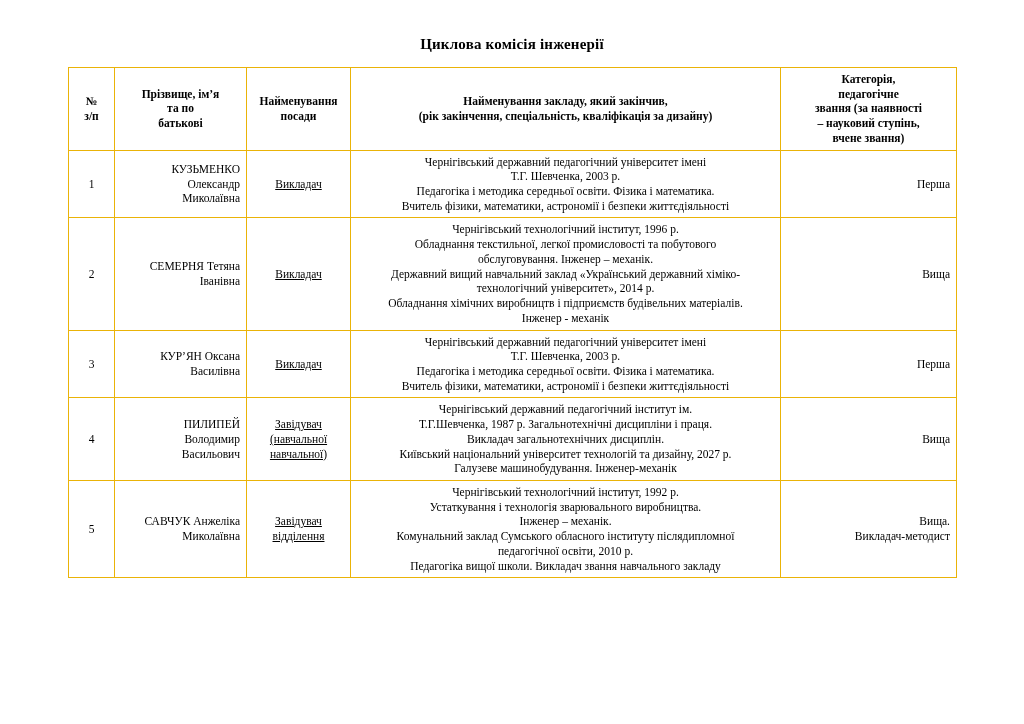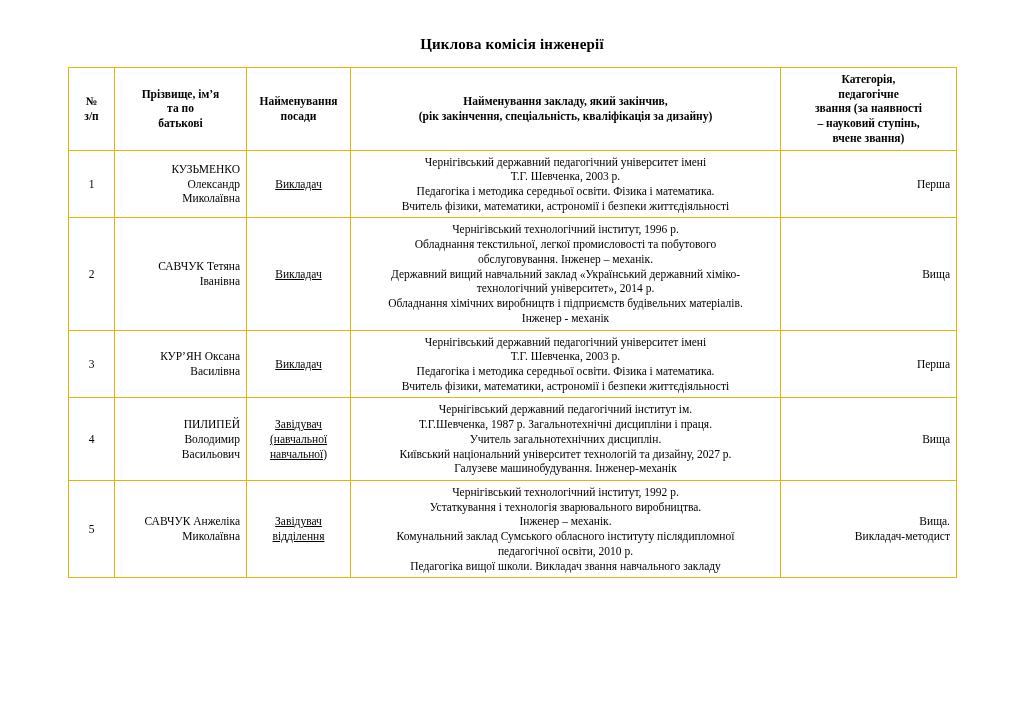--- a/index.html
+++ b/index.html
@@ -122,21 +122,21 @@
             <span class="line">Педагогіка і методика середньої освіти. Фізика і математика.</span>
             <span class="line">Вчитель фізики, математики, астрономії і безпеки життєдіяльності</span>
           </td>
           <td class="c-cat">
             <span class="line">Перша</span>
           </td>
         </tr>
         <tr>
           <td class="c-num">2</td>
           <td class="c-name">
-            <span class="line">САВЧУК Тетяна</span>
+            <span class="line">СЕМЕРНЯ Тетяна</span>
             <span class="line">Іванівна</span>
           </td>
           <td class="c-pos">
             <span class="line">Викладач</span>
           </td>
           <td class="c-edu">
             <span class="line">Чернігівський технологічний інститут, 1996 р.</span>
             <span class="line">Обладнання текстильної, легкої промисловості та побутового</span>
             <span class="line">обслуговування. Інженер – механік.</span>
             <span class="line">Державний вищий навчальний заклад «Український державний хіміко-</span>
@@ -175,21 +175,21 @@
             <span class="line">Васильович</span>
           </td>
           <td class="c-pos">
             <span class="line">Завідувач</span>
             <span class="line">(навчальної</span>
             <span class="line">навчальної)</span>
           </td>
           <td class="c-edu">
             <span class="line">Чернігівський державний педагогічний інститут            ім.</span>
             <span class="line">Т.Г.Шевченка, 1987 р. Загальнотехнічні дисципліни і праця.</span>
-            <span class="line">Учитель загальнотехнічних дисциплін.</span>
+            <span class="line">Викладач загальнотехнічних дисциплін.</span>
             <span class="line">Київський національний університет технологій та дизайну, 2027 р.</span>
             <span class="line">Галузеве машинобудування. Інженер-механік</span>
           </td>
           <td class="c-cat">
             <span class="line">Вища</span>
           </td>
         </tr>
         <tr>
           <td class="c-num">5</td>
           <td class="c-name">

